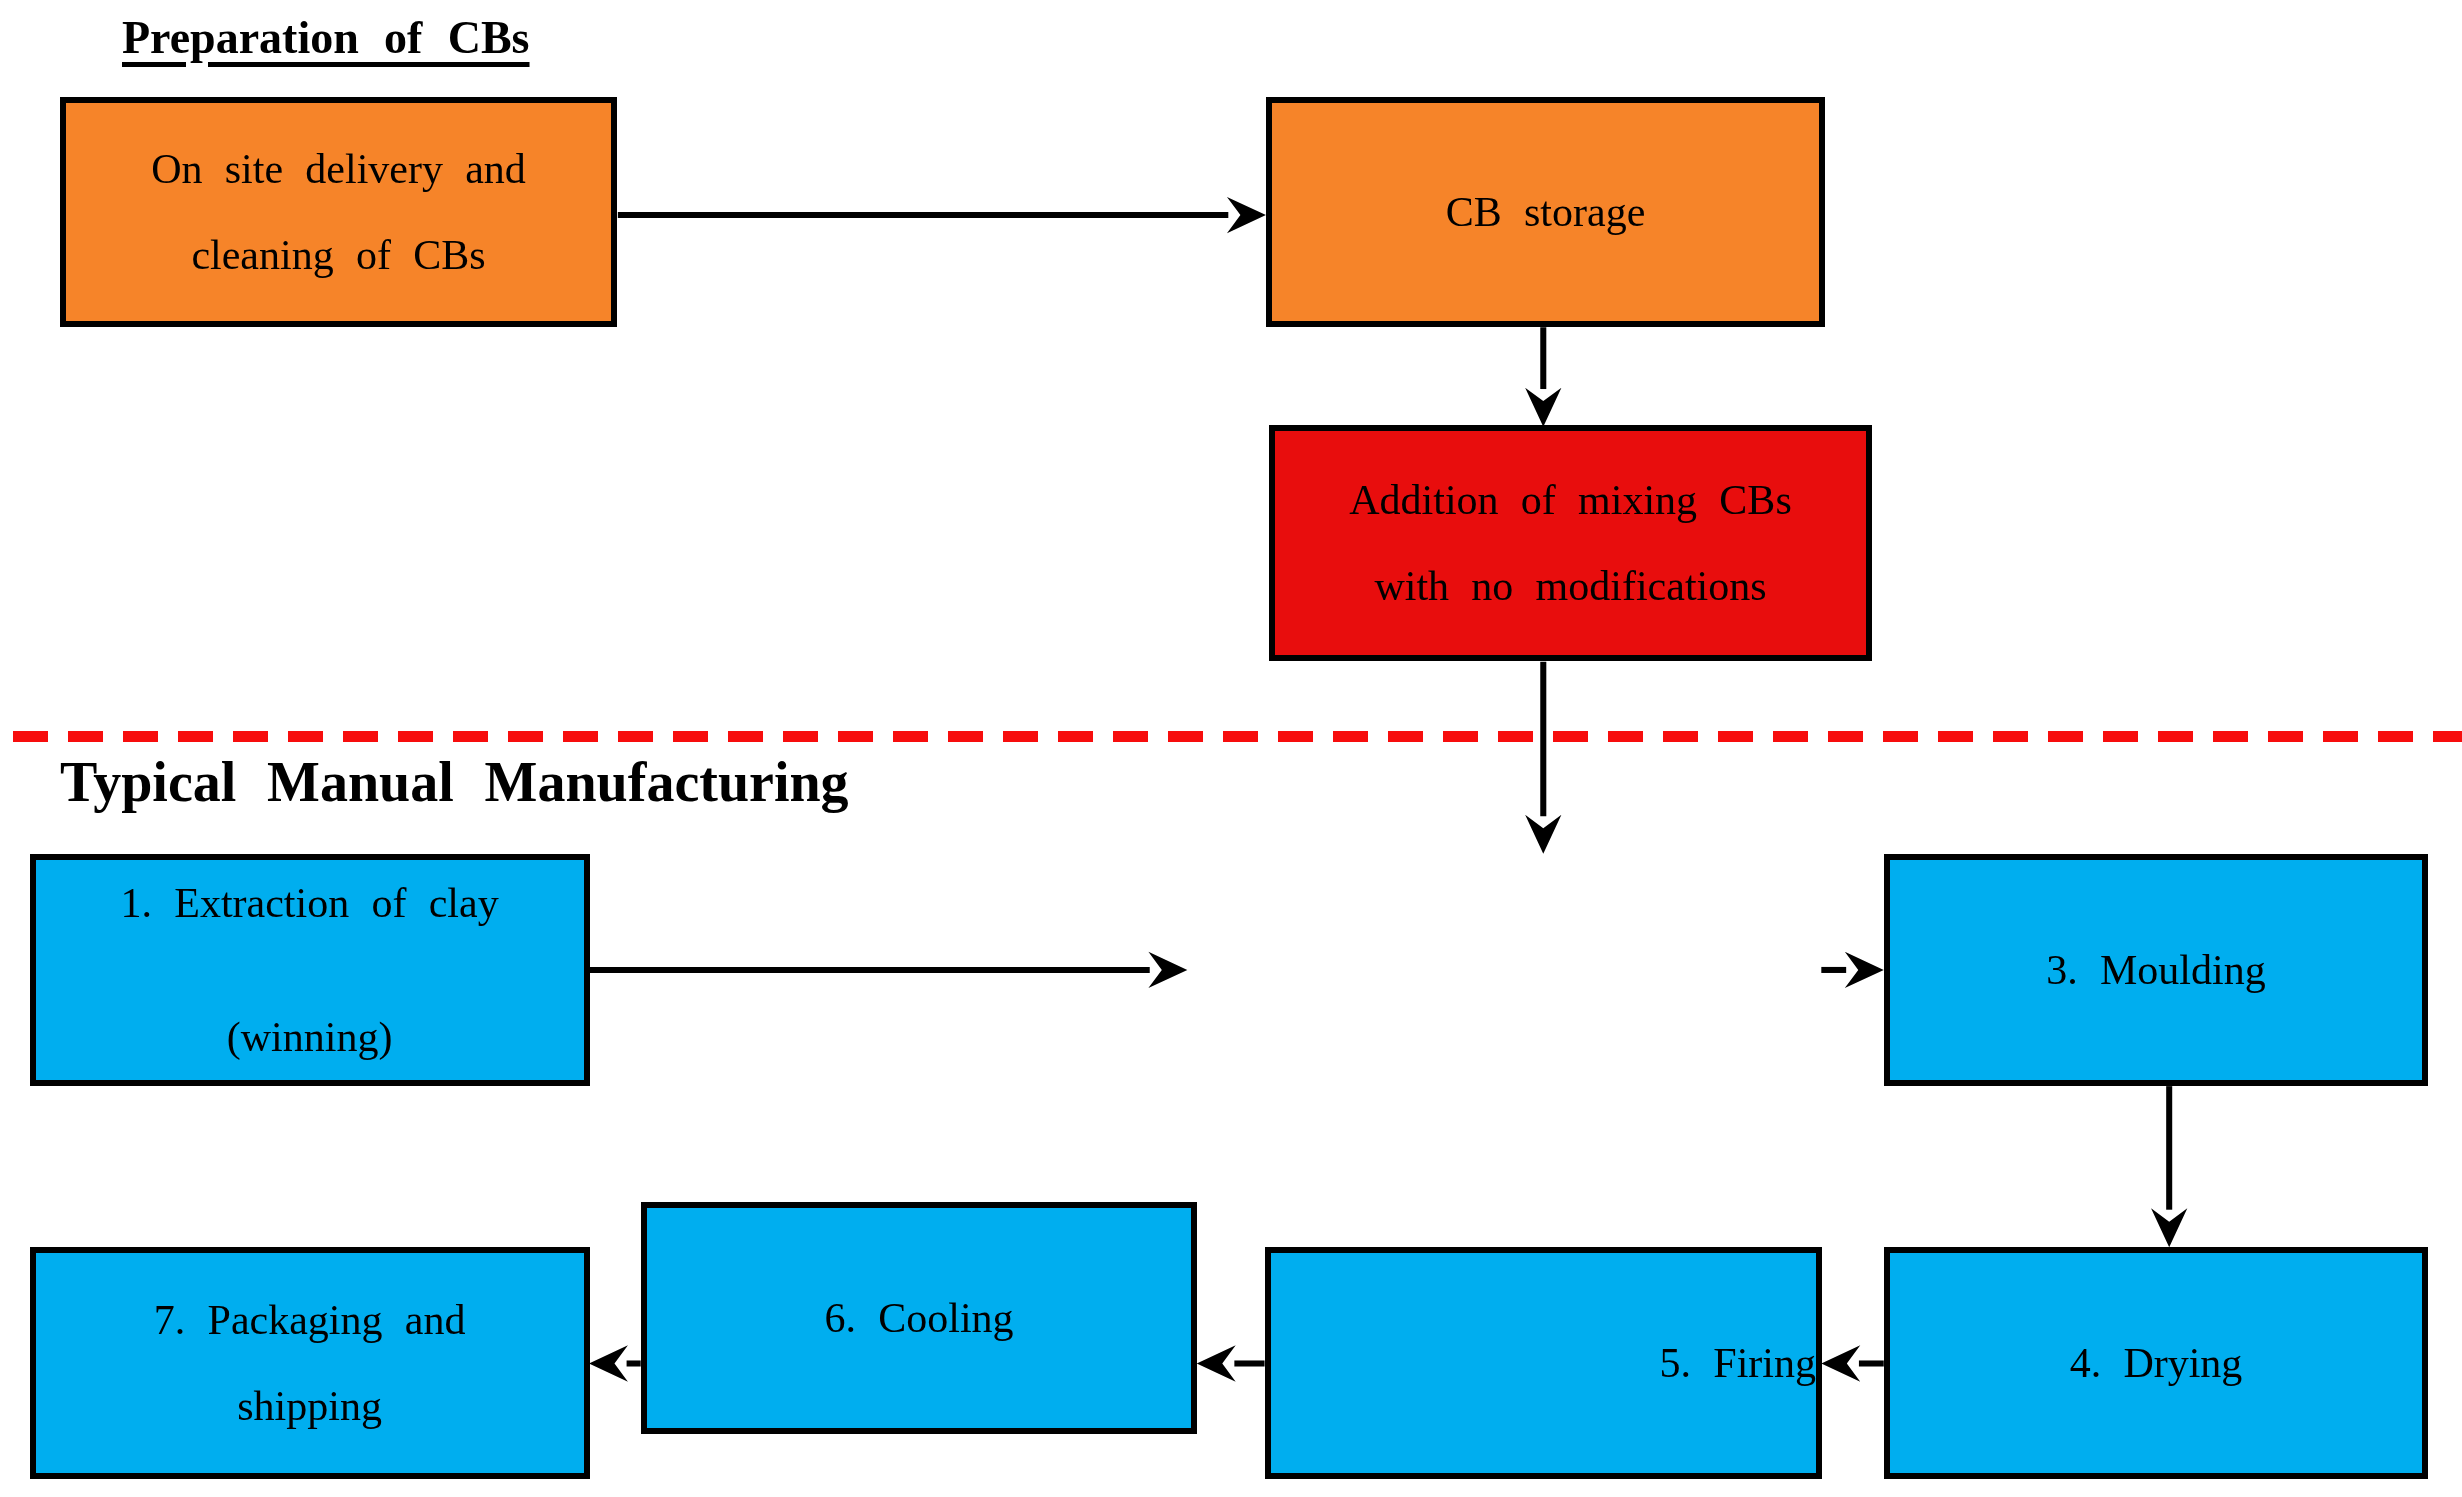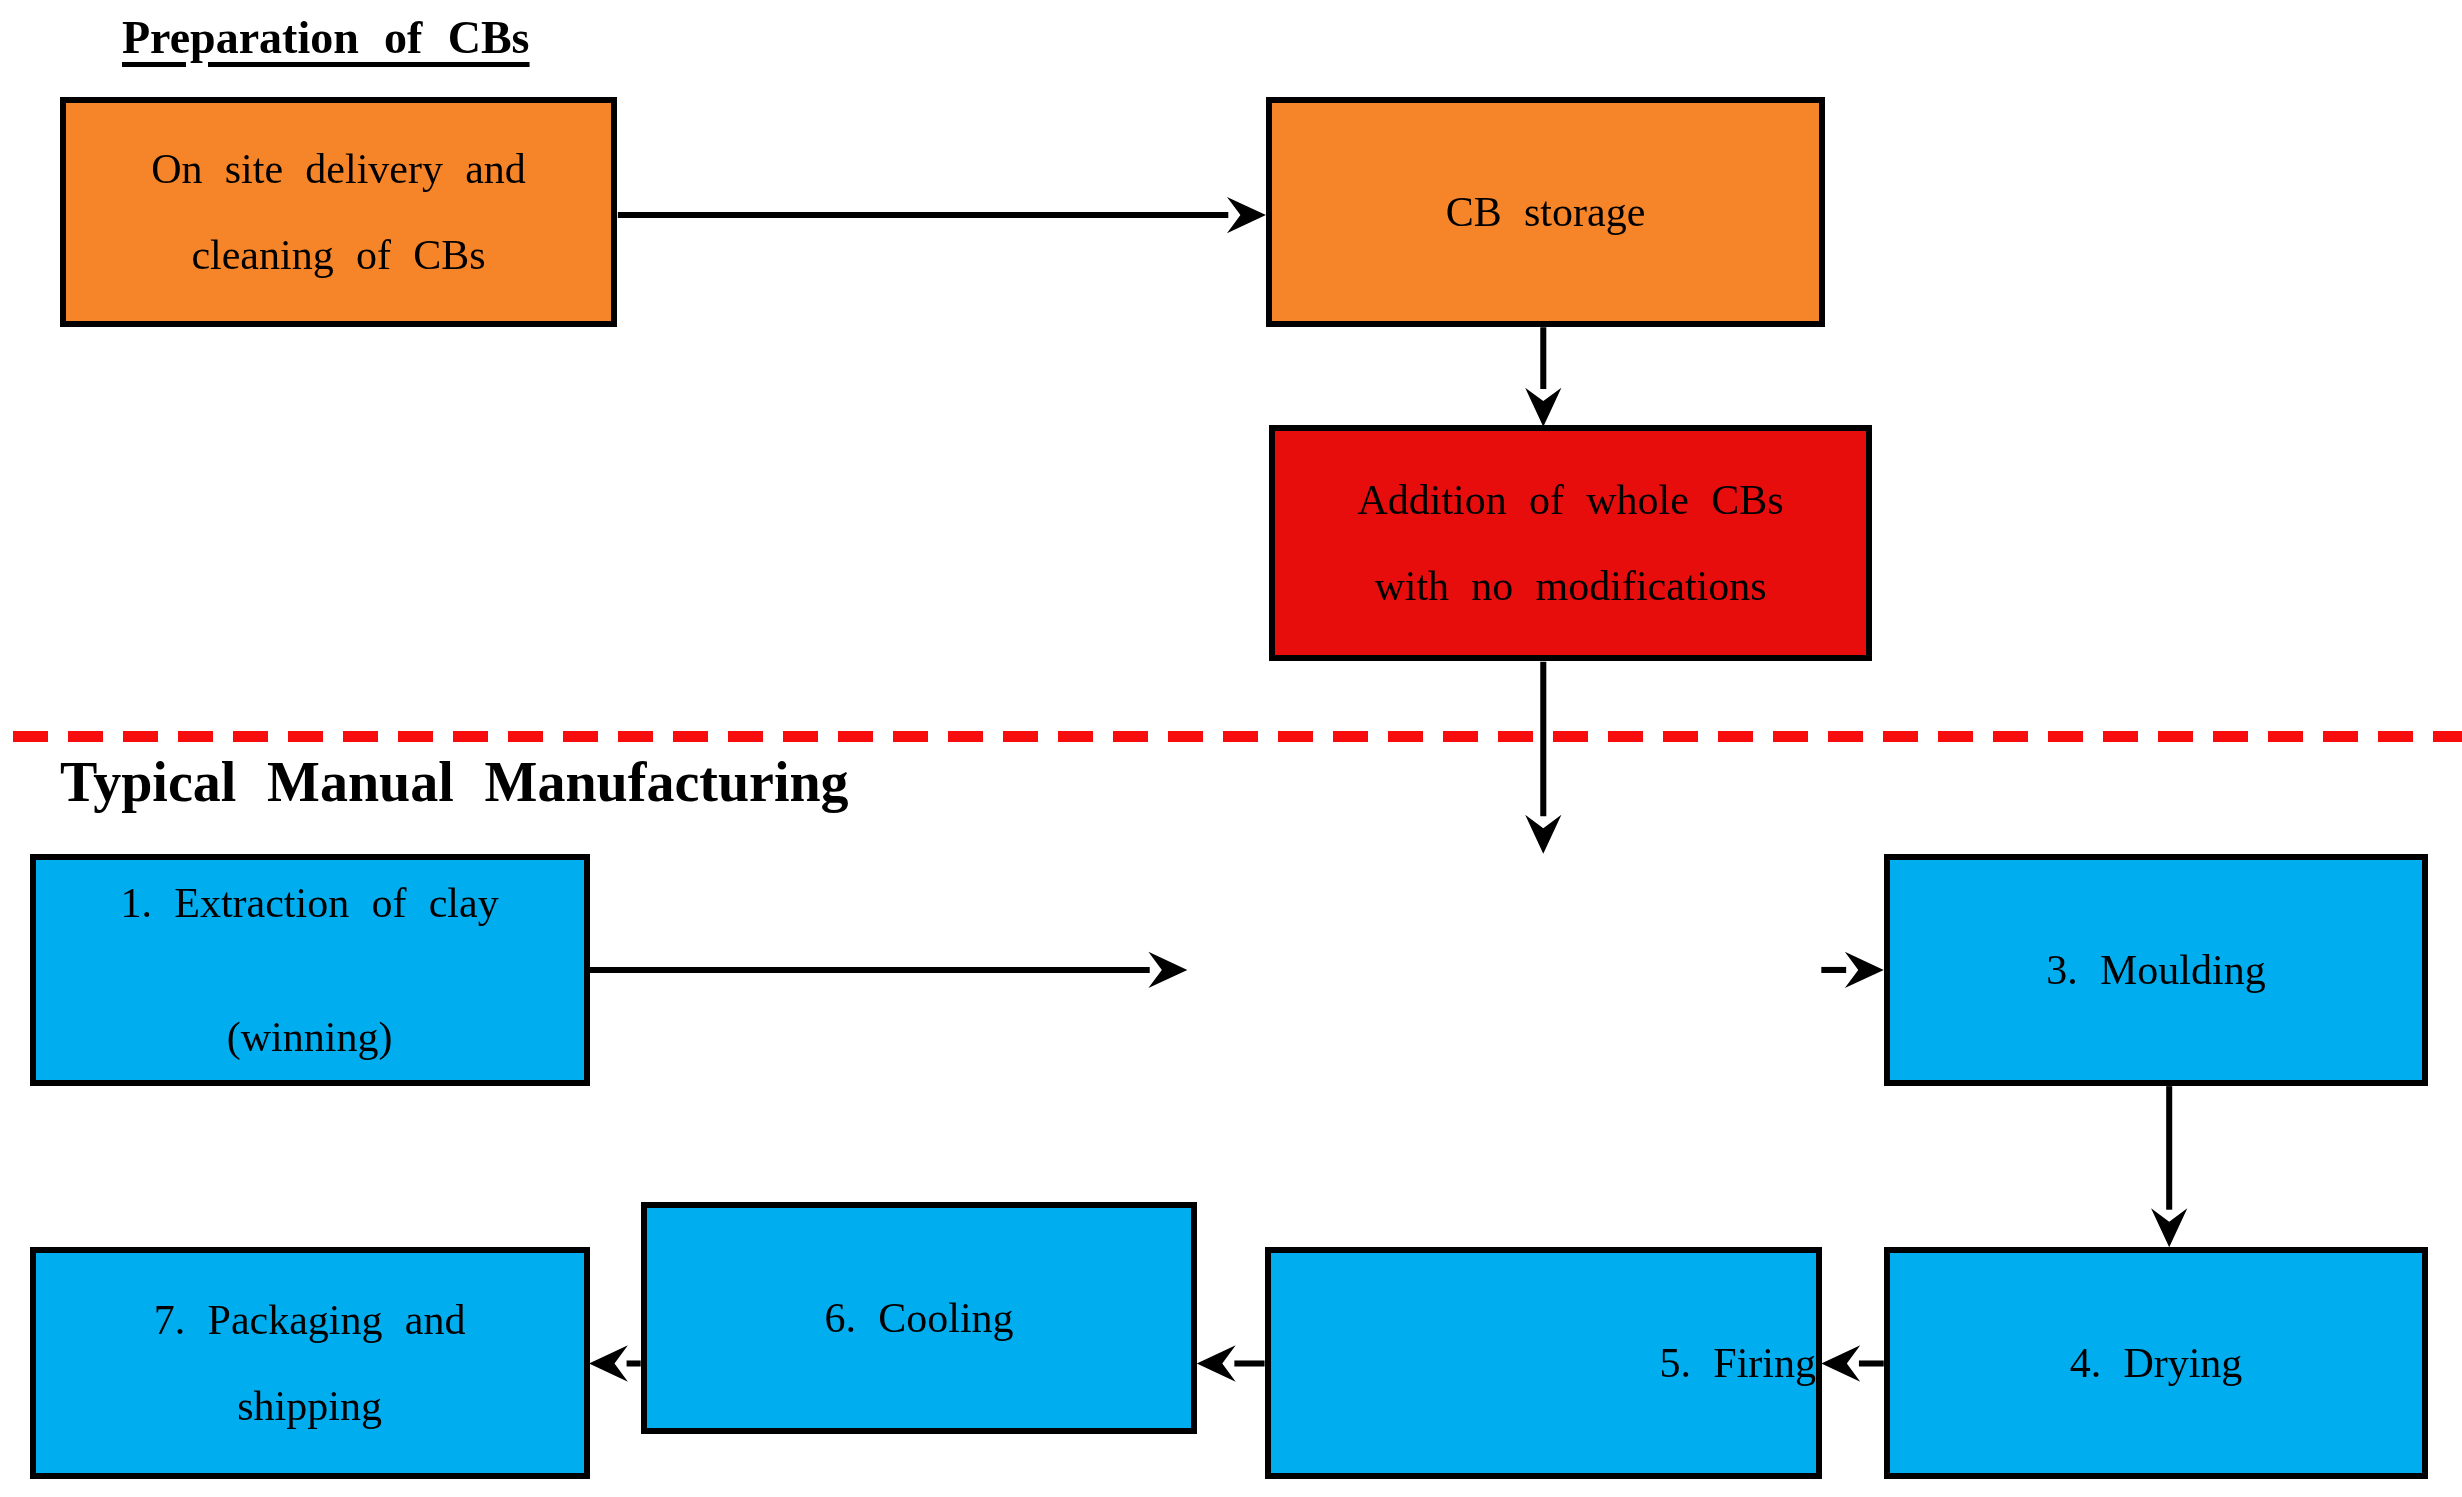--- a/index.html
+++ b/index.html
@@ -95,21 +95,21 @@
   <div class="box orange" id="box-delivery">
     <span>On site delivery and</span>
     <span>cleaning of CBs</span>
   </div>
 
   <div class="box orange" id="box-storage">
     <span>CB storage</span>
   </div>
 
   <div class="box red" id="box-addition">
-    <span>Addition of whole CBs</span>
+    <span>Addition of mixing CBs</span>
     <span>with no modifications</span>
   </div>
 
   <div class="box blue" id="box-extraction">
     <span>1. Extraction of clay</span>
     <span>(winning)</span>
   </div>
 
 
   <div class="box blue" id="box-moulding">

